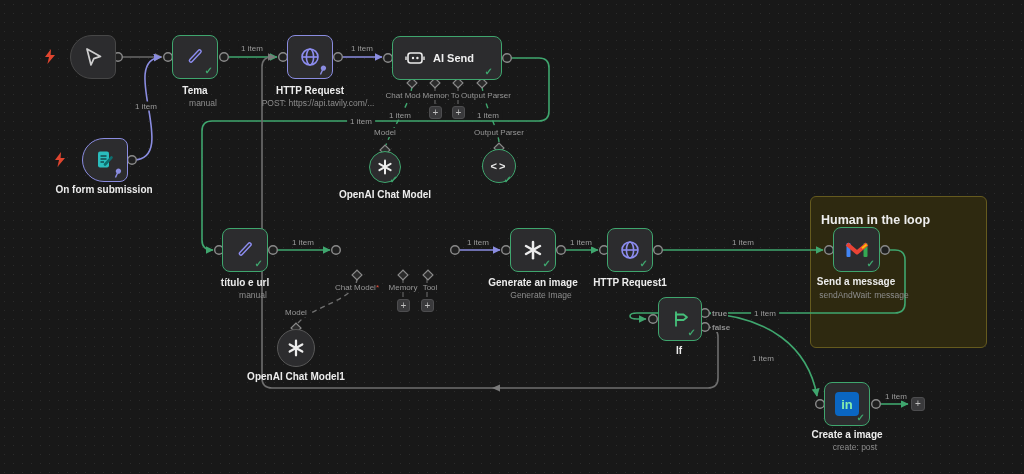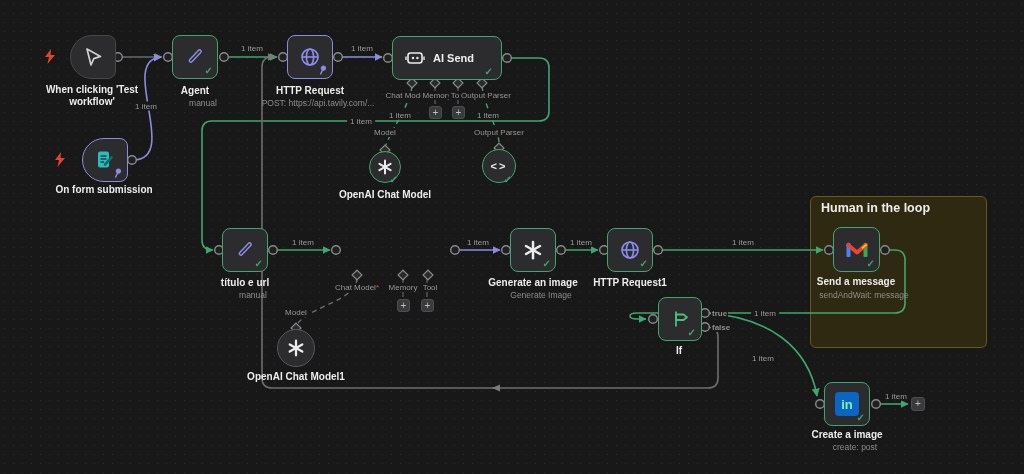--- a/index.html
+++ b/index.html
@@ -54,21 +54,21 @@
   .req{color:#e4503c;}
   .plus-btn{
     position:absolute;width:13px;height:13px;background:#3a3a3c;border:1px solid #4d4d4f;
     border-radius:3px;color:#bfbfbf;font-size:10px;line-height:11px;text-align:center;
     z-index:3;box-sizing:border-box;
   }
   .sticky{
     position:absolute;left:810px;top:196px;width:177px;height:152px;
     background:#2e2910;border:1px solid #655a1e;border-radius:6px;z-index:1;box-sizing:border-box;
   }
-  .sticky-title{color:#ededed;font-size:12.5px;font-weight:bold;margin:4px 0 0 10px;}
+  .sticky-title{color:#ededed;font-size:12.5px;font-weight:bold;margin:16px 0 0 10px;}
   .linkedin-badge{
     width:24px;height:24px;border-radius:4px;background:#0a66c2;color:#86efac;
     display:flex;align-items:center;justify-content:center;font-size:13px;font-weight:bold;
   }
   svg.edges{position:absolute;left:0;top:0;z-index:2;}
   .bolt{position:absolute;z-index:3;}
 </style>
 </head>
 <body>
 
@@ -159,24 +159,20 @@
     </svg>
   <svg class="bolt" style="left:54px;top:152px" width="12" height="15">
     <path d="M7,0 L1,8 H5 L3.4,15 L11,6 H6.6 Z" fill="#e0452f"></path>
     </svg>
 
   <div class="node node--trigger" style="left:70px;top:35px">
     <svg width="21" height="21" viewBox="0 0 21 21">
       <path d="M4,2 L8,18 L10.8,11.6 L17.5,9.4 Z" fill="none" stroke="#cfcfcf" stroke-width="1.7" stroke-linejoin="round"></path>
     </svg>
   </div>
-  <div class="nlabel" style="left:92px;top:84px">
-    <span>When clicking 'Test</span><br>
-    <span>workflow'</span>
-  </div>
 
   <div class="node node--trigger node--indigo" style="left:82px;top:138px">
     <svg width="20" height="20" viewBox="0 0 20 20">
       <rect x="3" y="1.5" width="11" height="16" rx="2" fill="#2abdbd"></rect>
       <path d="M5.5,6 H11.5 M5.5,9 H11.5 M5.5,12 H9" stroke="#14494c" stroke-width="1.5"></path>
       <path d="M10,14.5 L16.5,7.5" stroke="#0d6d6d" stroke-width="2.6" stroke-linecap="round"></path>
     </svg>
     <svg class="pin" style="right:4px;bottom:2px" width="9" height="11">
       <g transform="rotate(25 4 4)">
           <circle cx="4" cy="3" r="2.6" fill="#8a8ce0"></circle>
@@ -186,21 +182,21 @@
   </div>
   <div class="nlabel" style="left:104px;top:184px">On form submission</div>
 
   <div class="node" style="left:172px;top:35px">
     <svg width="20" height="20" viewBox="0 0 20 20">
       <path d="M14.5,4.5 L6,13.5" stroke="#8d8df0" stroke-width="4.6" stroke-linecap="round"></path>
       <path d="M14.5,4.5 L6,13.5" stroke="#2c2c2e" stroke-width="1.8" stroke-linecap="round"></path>
     </svg>
     <span class="check" style="right:4px;bottom:2px">✓</span>
   </div>
-  <div class="nlabel" style="left:195px;top:85px">Agent</div>
+  <div class="nlabel" style="left:195px;top:85px">Tema</div>
   <div class="nsub" style="left:195px;top:98px">manual</div>
 
   <div class="node node--indigo" style="left:287px;top:35px">
     <svg width="22" height="22" viewBox="0 0 22 22">
       <circle cx="11" cy="11" r="8" fill="none" stroke="#8d8df0" stroke-width="1.6"></circle>
       <ellipse cx="11" cy="11" rx="3.6" ry="8" fill="none" stroke="#8d8df0" stroke-width="1.6"></ellipse>
       <path d="M3,11 H19" stroke="#8d8df0" stroke-width="1.6"></path>
     </svg>
     <svg class="pin" style="right:4px;bottom:2px" width="9" height="11">
       <g transform="rotate(25 4 4)">

